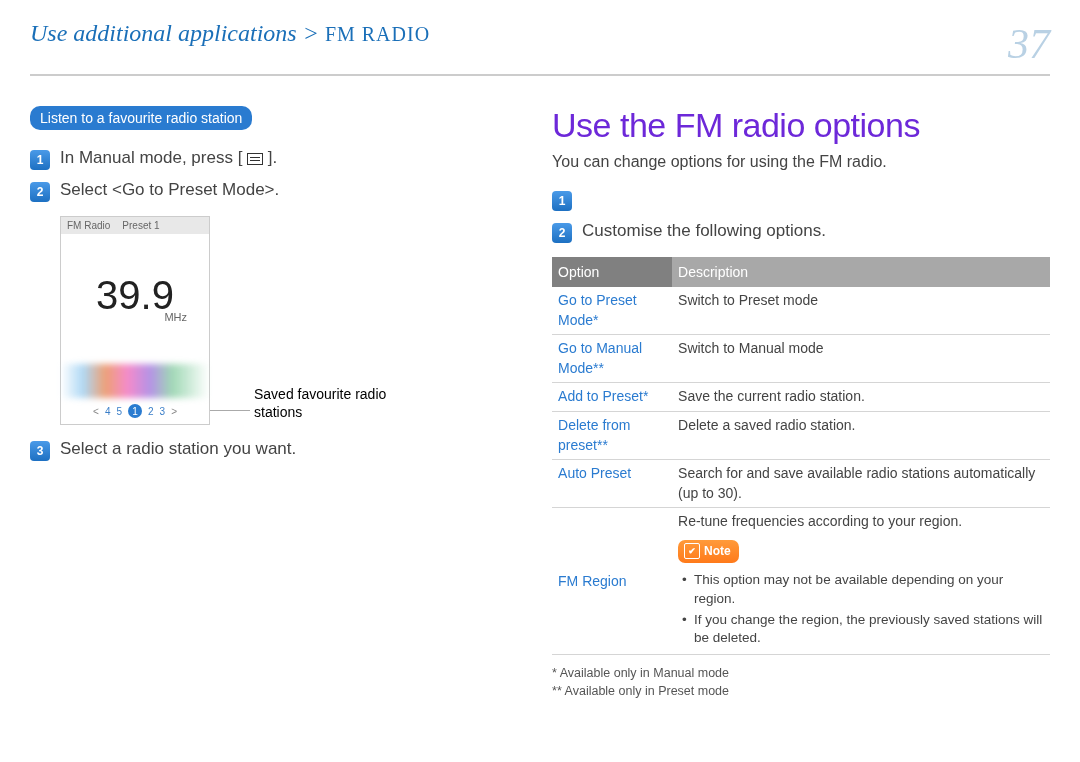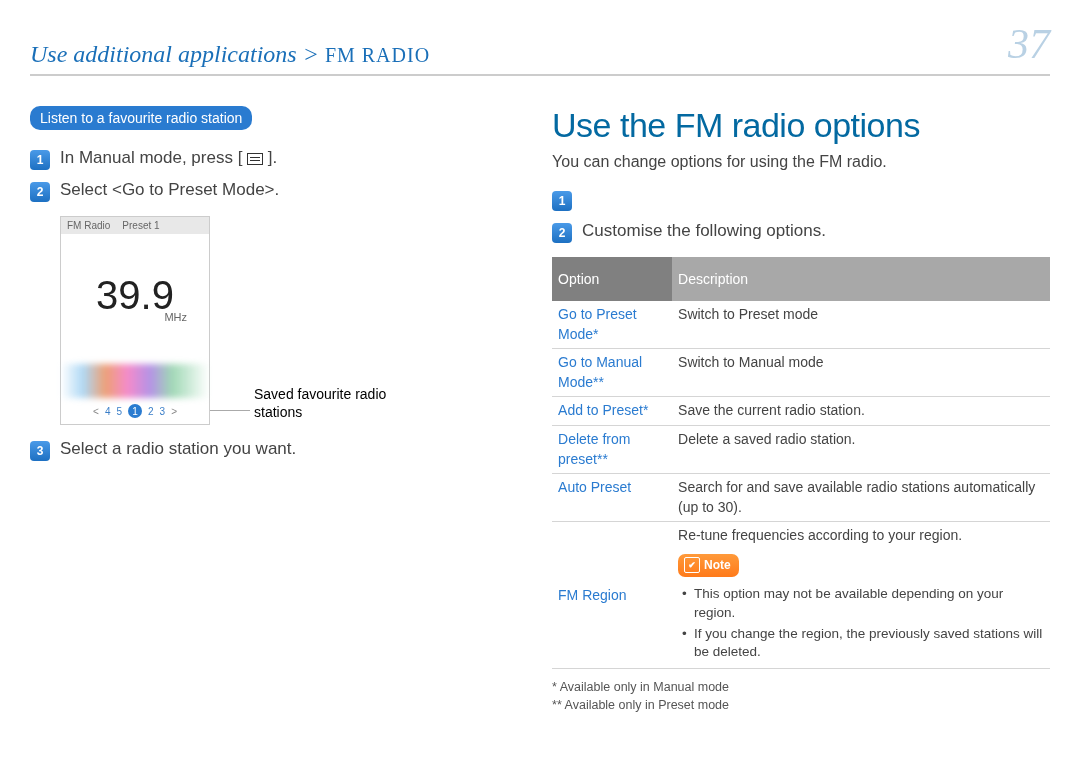--- a/index.html
+++ b/index.html
@@ -8,21 +8,21 @@
     height: 762px;
     background: #fff;
     font-family: "Helvetica Neue", Arial, sans-serif;
     font-weight: 300;
     color: #333;
     position: relative;
     padding: 20px 30px;
   }
   .header {
     display: flex;
-    align-items: flex-end;
+    align-items: flex-start;
     justify-content: space-between;
     border-bottom: 2px solid #ccc;
     padding-bottom: 6px;
     margin-bottom: 30px;
   }
   .breadcrumb {
     font-family: Georgia, "Times New Roman", serif;
     font-style: italic;
     color: #1a6fb8;
     font-size: 24px;
@@ -185,40 +185,40 @@
     font-size: 14px;
     color: #000000;
     line-height: 1.3;
     margin-bottom: 4px;
     width: 170px;
   }
   .section-title {
     font-family: "Helvetica Neue", Arial, sans-serif;
     font-weight: 300;
     font-size: 34px;
-    color: #0369a1;
+    color: #6d28d9;
     margin-bottom: 8px;
     letter-spacing: -0.5px;
   }
   .intro-text {
     font-size: 16px;
     color: #444;
     margin-bottom: 18px;
   }
   table.opts {
     width: 100%;
     border-collapse: collapse;
     font-size: 14px;
     margin-top: 14px;
   }
   table.opts th {
     text-align: left;
     font-weight: 400;
     color: #fff;
-    padding: 14px 6px;
+    padding: 7px 6px;
   }
   table.opts th:first-child { background: #808080; width: 120px; }
   table.opts th:last-child { background: #a8a8a8; }
   table.opts td {
     padding: 4px 6px;
     border-bottom: 1px solid #d5d5d5;
     vertical-align: top;
     color: #444;
     line-height: 1.4;
   }

